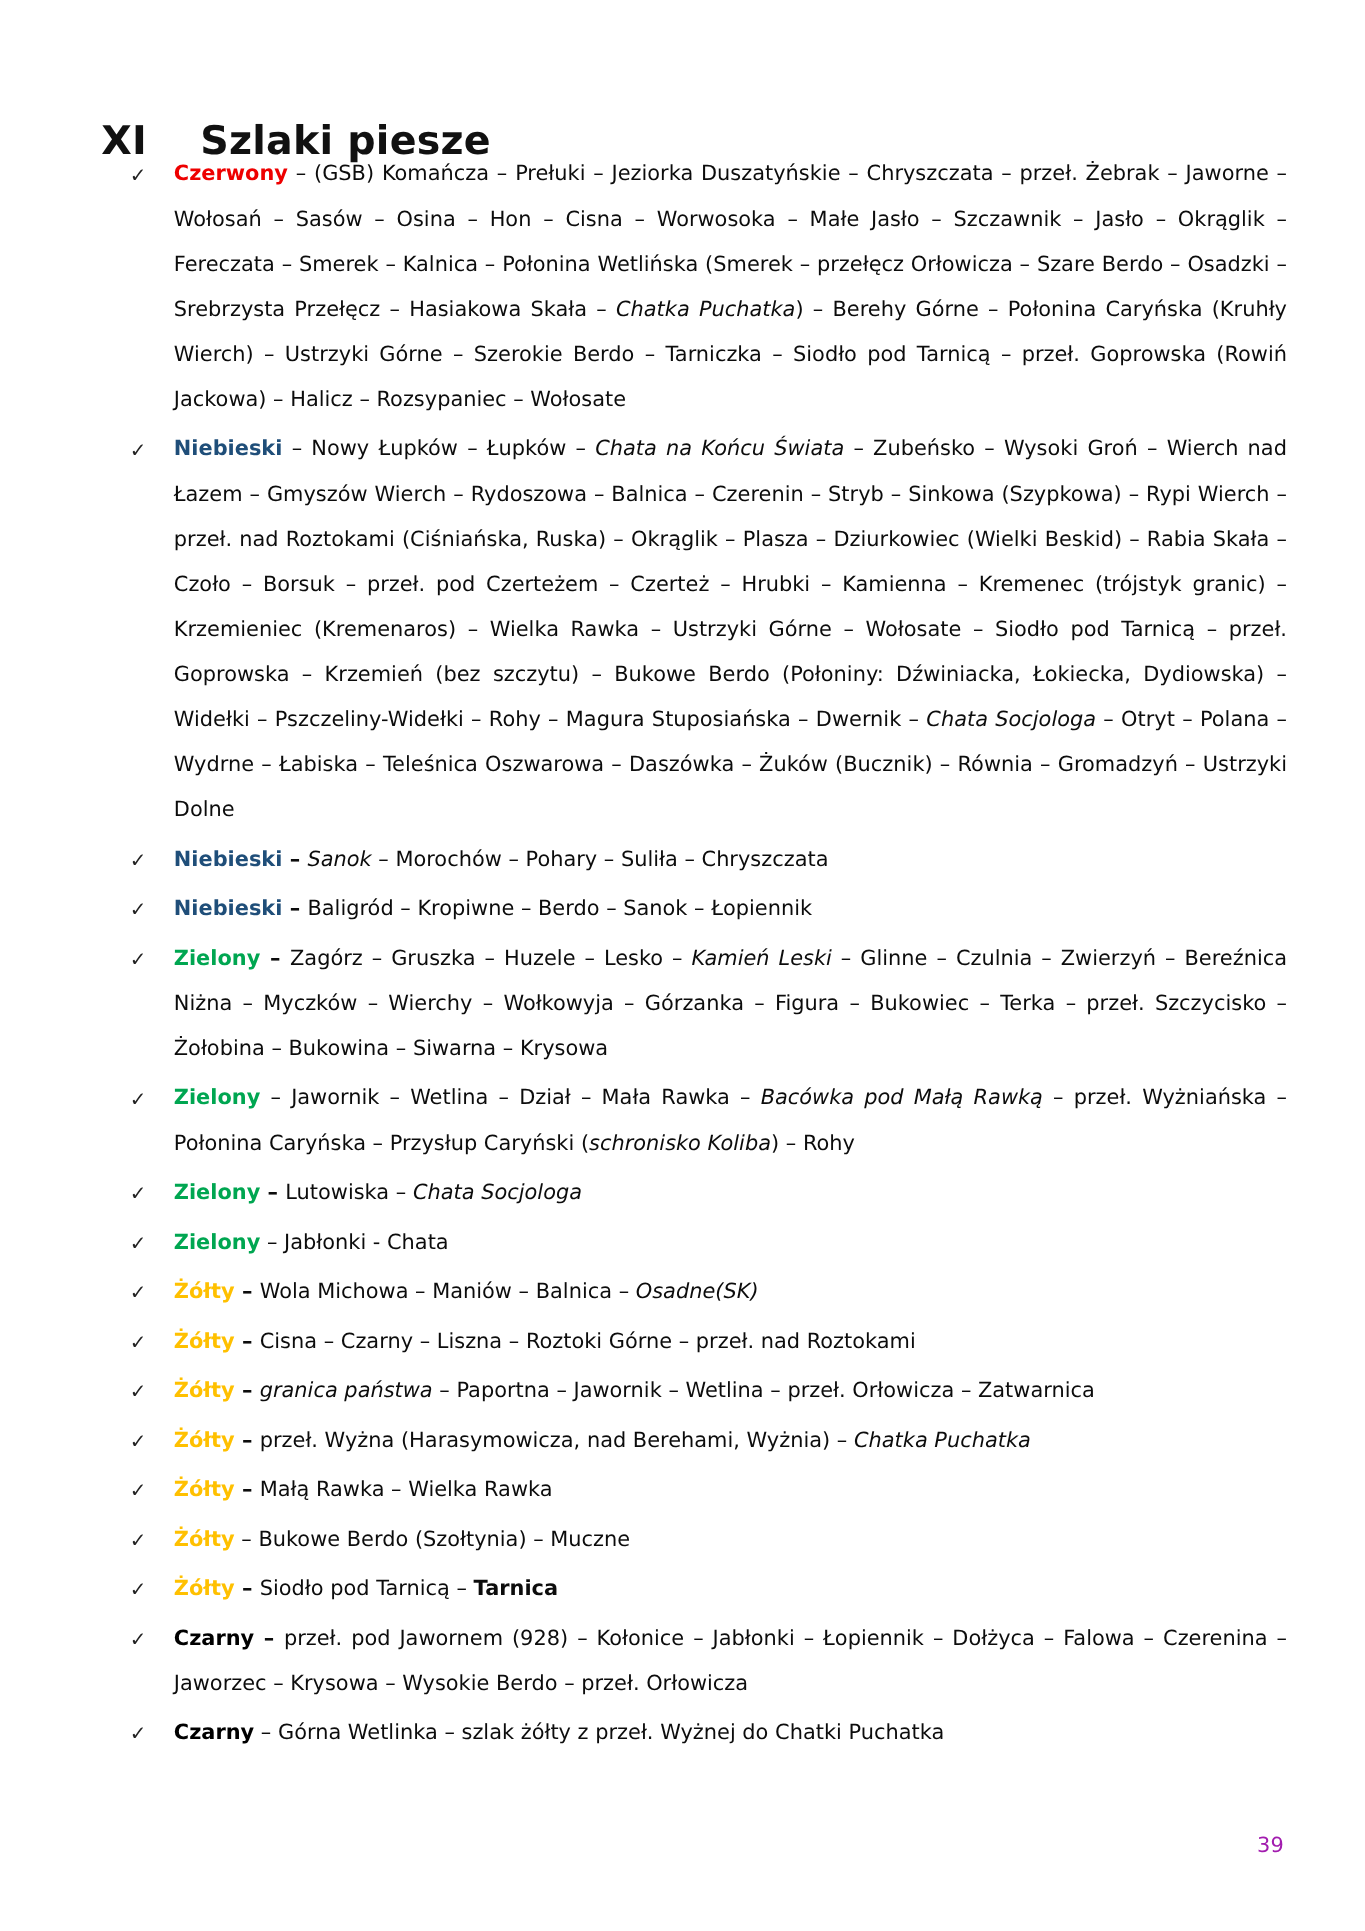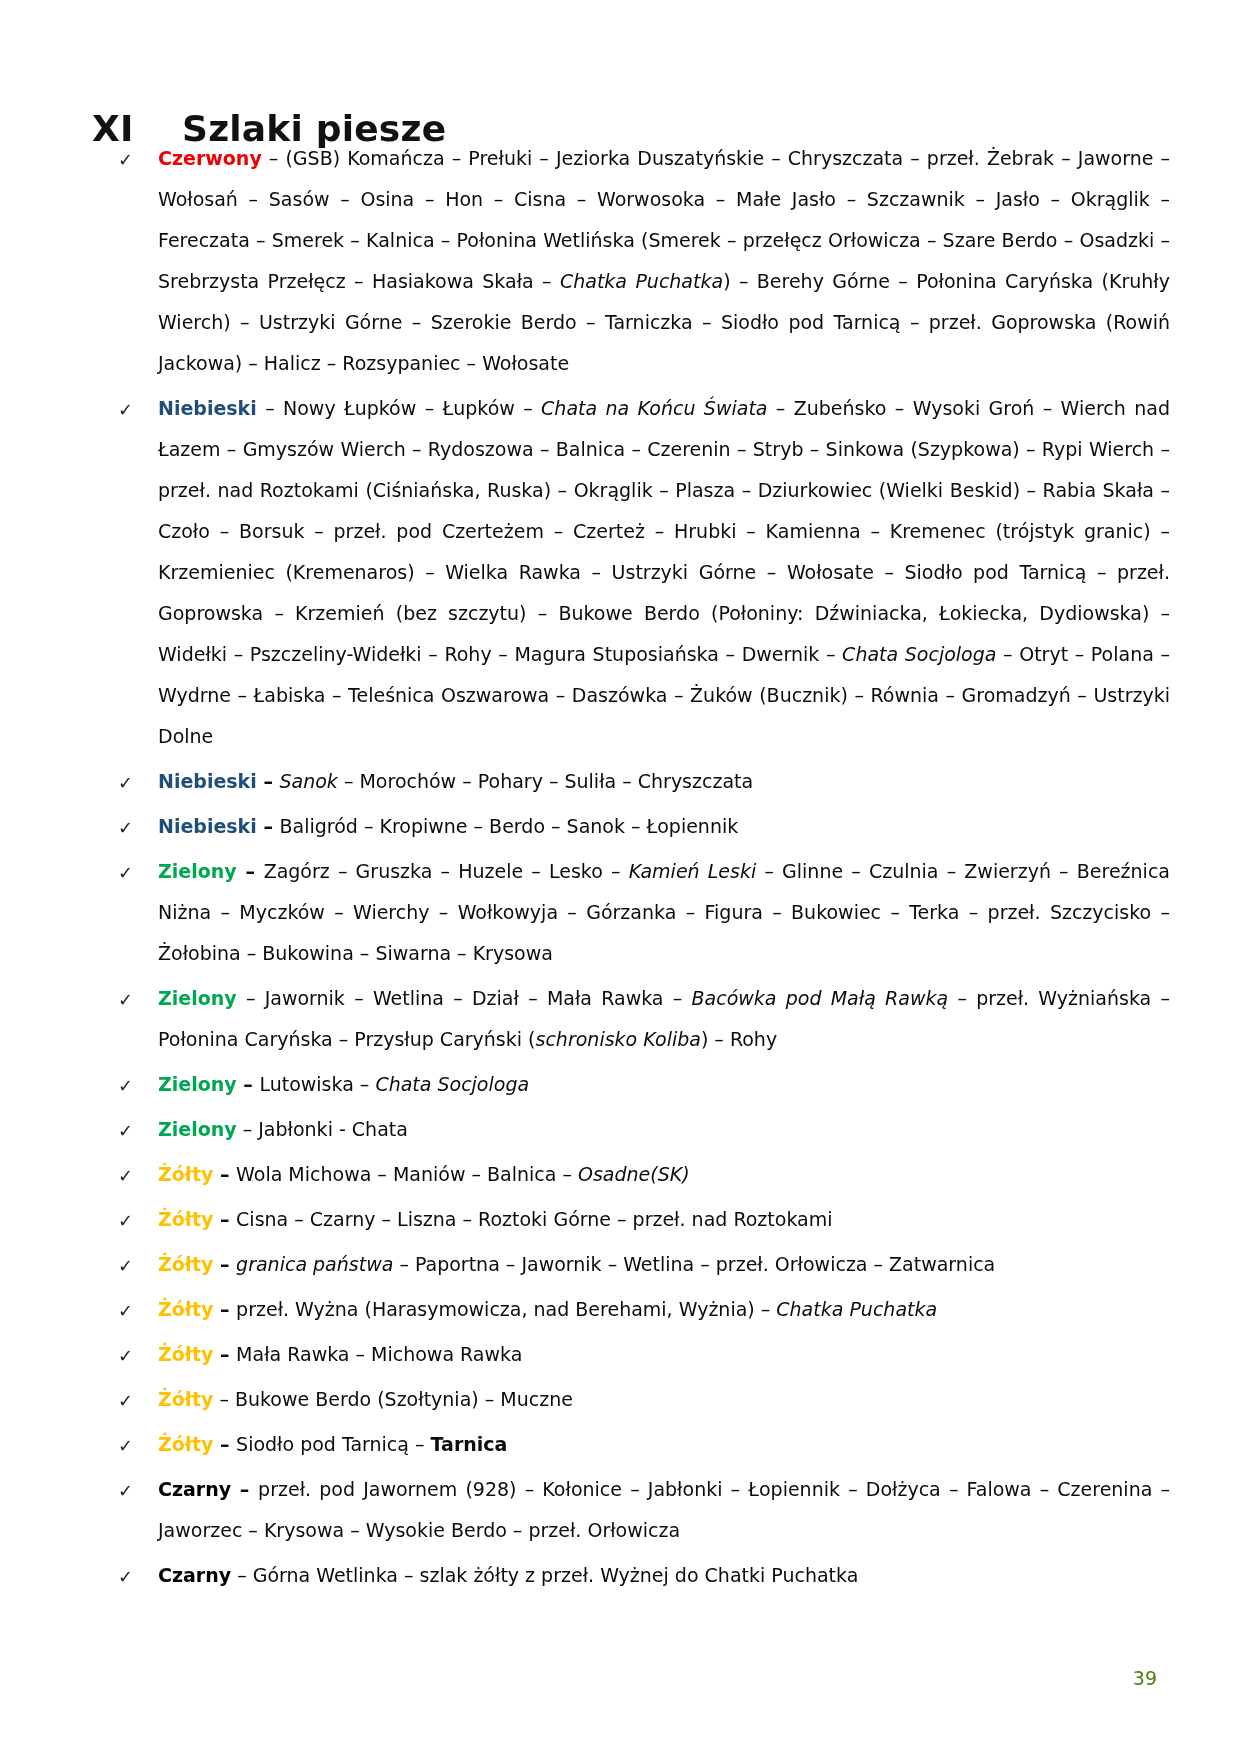--- a/index.html
+++ b/index.html
@@ -32,22 +32,22 @@
   }
   .check {
     position: absolute; left: -40px; top: 1px;
     font-size: 18px; color: #222222;
     line-height: 41px;
   }
   .b { font-weight: bold; }
   .i { font-style: italic; }
   .u { text-underline-offset: 4px; text-decoration-thickness: 1.5px; }
   .page-number {
-    position: absolute; right: 84px; bottom: 66px;
-    font-size: 19px; color: #4d7c0f;
+    position: absolute; right: 74px; bottom: 66px;
+    font-size: 19px; color: #a21caf;
   }
 </style>
 </head>
 <body>
 
 <div class="page">
 
   <h1 class="heading">
     <span class="num">XI</span><span>Szlaki piesze</span>
   </h1>
@@ -58,21 +58,21 @@
       <div class="trail-item"><span class="check">✓</span><span class="b" style="color: rgb(31, 78, 121);">Niebieski</span><span class="b"> – </span><span class="i u">Sanok</span><span> – </span><span class="u">Morochów</span><span> – Pohary – Suliła – Chryszczata</span></div>
       <div class="trail-item"><span class="check">✓</span><span class="b" style="color: rgb(31, 78, 121);">Niebieski</span><span class="b"> – </span><span class="u">Baligród</span><span> – Kropiwne – Berdo – Sanok – Łopiennik</span></div>
       <div class="trail-item"><span class="check">✓</span><span class="b" style="color: rgb(0, 166, 81);">Zielony</span><span class="b"> – </span><span class="u">Zagórz</span><span> – Gruszka – </span><span class="u">Huzele</span><span> – </span><span class="u">Lesko</span><span> – </span><span class="i">Kamień Leski</span><span> – </span><span class="u">Glinne</span><span> – Czulnia – </span><span class="u">Zwierzyń</span><span> – </span><span class="u">Bereźnica Niżna</span><span> – </span><span class="u">Myczków</span><span> – Wierchy – </span><span class="u">Wołkowyja</span><span> – </span><span class="u">Górzanka</span><span> – Figura – </span><span class="u">Bukowiec</span><span> – </span><span class="u">Terka</span><span> – przeł. Szczycisko – Żołobina – Bukowina – Siwarna – Krysowa</span></div>
       <div class="trail-item"><span class="check">✓</span><span class="b" style="color: rgb(0, 166, 81);">Zielony</span><span> – Jawornik – </span><span class="u">Wetlina</span><span> – Dział – Mała Rawka – </span><span class="i">Bacówka pod Małą Rawką</span><span> – przeł. Wyżniańska – Połonina Caryńska – Przysłup Caryński (</span><span class="i">schronisko Koliba</span><span>) – Rohy</span></div>
       <div class="trail-item"><span class="check">✓</span><span class="b" style="color: rgb(0, 166, 81);">Zielony</span><span class="b"> – </span><span>Lutowiska – </span><span class="i">Chata Socjologa</span></div>
       <div class="trail-item"><span class="check">✓</span><span class="b" style="color: rgb(0, 166, 81);">Zielony</span><span> – </span><span class="u">Jabłonki</span><span> - Chata</span></div>
       <div class="trail-item"><span class="check">✓</span><span class="b" style="color: rgb(255, 192, 0);">Żółty</span><span class="b"> – </span><span>Wola Michowa – Maniów – </span><span class="u">Balnica</span><span> – </span><span class="i u">Osadne</span><span class="i">(SK)</span></div>
       <div class="trail-item"><span class="check">✓</span><span class="b" style="color: rgb(255, 192, 0);">Żółty</span><span class="b"> – </span><span class="u">Cisna</span><span> – </span><span class="u">Czarny</span><span> – </span><span class="u">Liszna</span><span> – </span><span class="u">Roztoki Górne</span><span> – przeł. nad Roztokami</span></div>
       <div class="trail-item"><span class="check">✓</span><span class="b" style="color: rgb(255, 192, 0);">Żółty</span><span class="b"> – </span><span class="i">granica państwa</span><span> – Paportna – Jawornik – </span><span class="u">Wetlina</span><span> – przeł. Orłowicza – </span><span class="u">Zatwarnica</span></div>
       <div class="trail-item"><span class="check">✓</span><span class="b" style="color: rgb(255, 192, 0);">Żółty</span><span class="b"> – </span><span>przeł. Wyżna (Harasymowicza, nad Berehami, Wyżnia) – </span><span class="i">Chatka Puchatka</span></div>
-      <div class="trail-item"><span class="check">✓</span><span class="b" style="color: rgb(255, 192, 0);">Żółty</span><span class="b"> – </span><span>Mała Rawka – Michowa Rawka</span></div>
+      <div class="trail-item"><span class="check">✓</span><span class="b" style="color: rgb(255, 192, 0);">Żółty</span><span class="b"> – </span><span>Małą Rawka – Wielka Rawka</span></div>
       <div class="trail-item"><span class="check">✓</span><span class="b" style="color: rgb(255, 192, 0);">Żółty</span><span> – Bukowe Berdo (Szołtynia) – Muczne</span></div>
       <div class="trail-item"><span class="check">✓</span><span class="b" style="color: rgb(255, 192, 0);">Żółty</span><span class="b"> – </span><span>Siodło pod Tarnicą – </span><span class="b">Tarnica</span></div>
       <div class="trail-item"><span class="check">✓</span><span class="b" style="color: rgb(0, 0, 0);">Czarny</span><span class="b"> – </span><span>przeł. pod Jawornem (928) – </span><span class="u">Kołonice</span><span> – </span><span class="u">Jabłonki</span><span> – Łopiennik – Dołżyca – Falowa – Czerenina – Jaworzec – Krysowa – Wysokie Berdo – przeł. Orłowicza</span></div>
       <div class="trail-item"><span class="check">✓</span><span class="b" style="color: rgb(0, 0, 0);">Czarny</span><span> – Górna Wetlinka – szlak żółty z przeł. Wyżnej do Chatki Puchatka</span></div>
     </div>
 
   <div class="page-number">39</div>
 
 </div>
 

